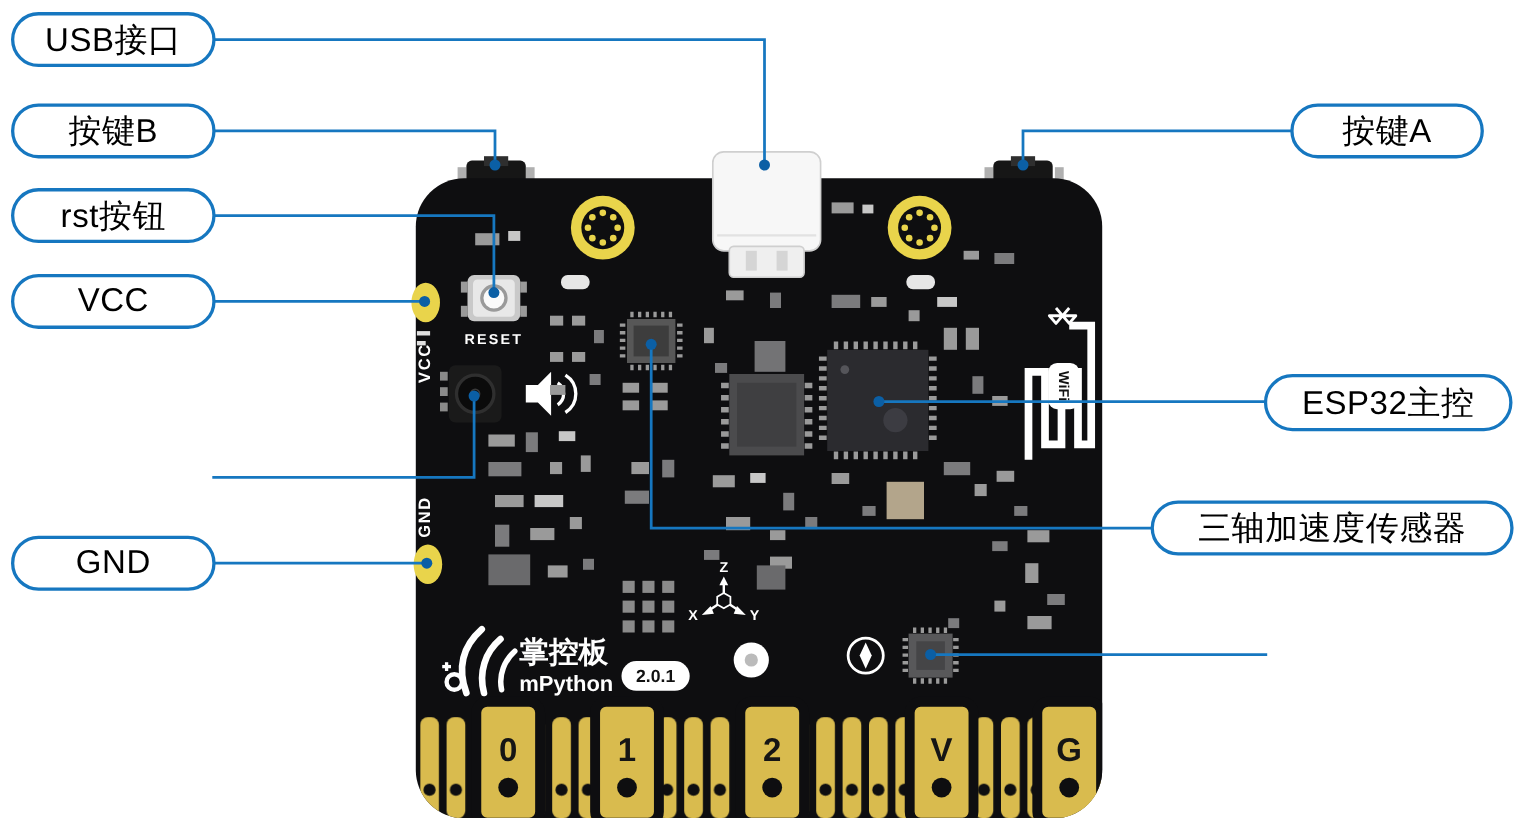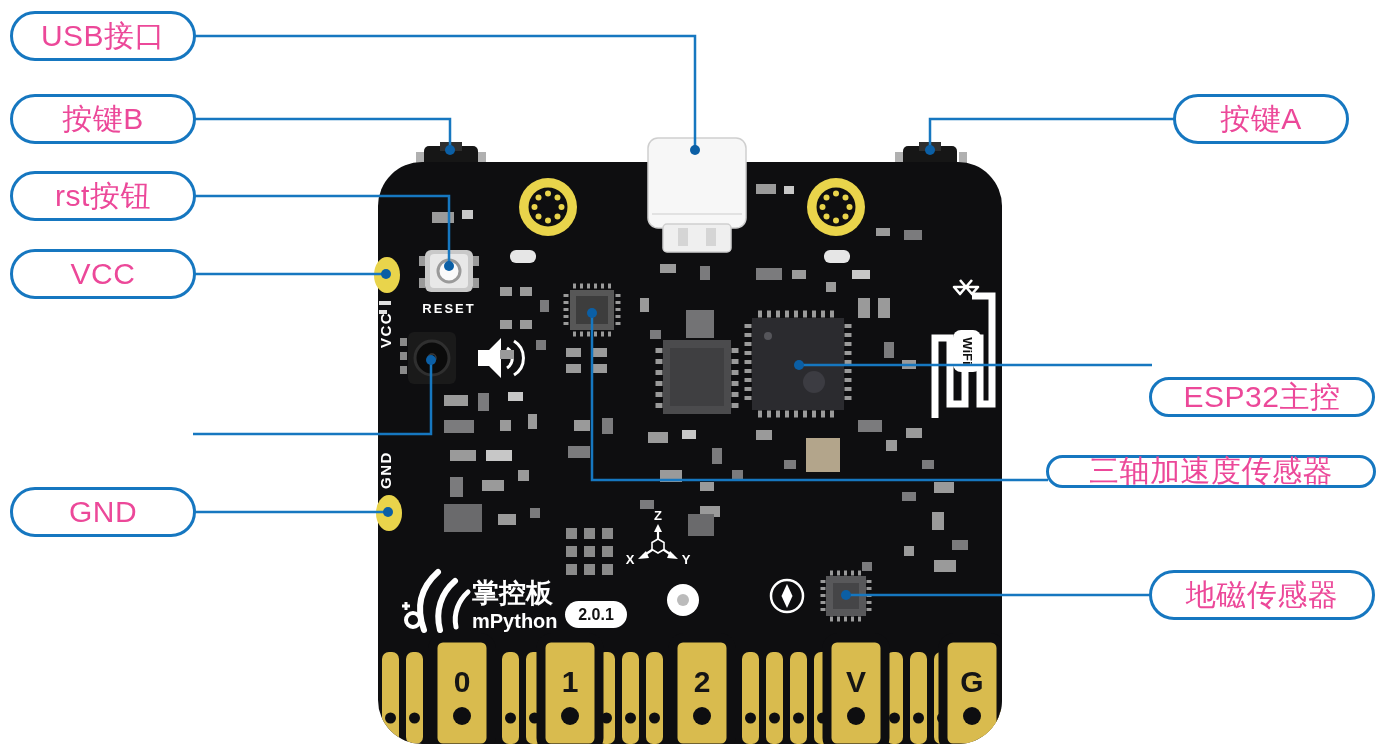--- a/index.html
+++ b/index.html
@@ -5,21 +5,21 @@
   html,body{margin:0;padding:0;background:#fff;}
   .stage{
     position:relative;width:1385px;height:744px;background:#ffffff;
     overflow:hidden;font-family:"Liberation Sans","DejaVu Sans",sans-serif;
   }
   svg.layer{position:absolute;left:0;top:0;}
   svg text{font-family:"Liberation Sans","DejaVu Sans",sans-serif;}
   .callout{
     position:absolute;background:#ffffff;border:3px solid #1677c0;
     border-radius:999px;display:flex;align-items:center;justify-content:center;
-    font-size:30px;color:#ec4899;letter-spacing:.5px;box-sizing:border-box;
+    font-size:30px;color:#000000;letter-spacing:.5px;box-sizing:border-box;
     white-space:nowrap;z-index:3;font-weight:500;
   }
 </style>
 </head>
 <body>
 
 <div class="stage">
 
   <svg class="layer" width="1385" height="744" viewBox="0 0 1385 744">
     <defs>
@@ -332,16 +332,15 @@
       <circle cx="846" cy="595" r="5"></circle>
     </g>
   </svg>
 
   <div class="callout" style="left:10px;top:11px;width:186px;height:50px;">USB接口</div>
   <div class="callout" style="left:10px;top:171px;width:186px;height:50px;">rst按钮</div>
   <div class="callout" style="left:10px;top:94px;width:186px;height:50px;">按键B</div>
   <div class="callout" style="left:10px;top:249px;width:186px;height:50px;">VCC</div>
   <div class="callout" style="left:10px;top:487px;width:186px;height:50px;">GND</div>
   <div class="callout" style="left:1173px;top:94px;width:176px;height:50px;">按键A</div>
-  <div class="callout" style="left:1149px;top:340px;width:226px;height:40px;margin-top:37px;">ESP32主控</div>
-  <div class="callout" style="left:1046px;top:455px;width:330px;height:33px;">三轴加速度传感器</div>
-  <div class="callout" style="left:1149px;top:570px;width:226px;height:50px;">地磁传感器</div>
+  <div class="callout" style="left:1149px;top:340px;width:226px;height:52px;">ESP32主控</div>
+  <div class="callout" style="left:1046px;top:455px;width:330px;height:50px;">三轴加速度传感器</div>
 </div>
 
 </body></html>

